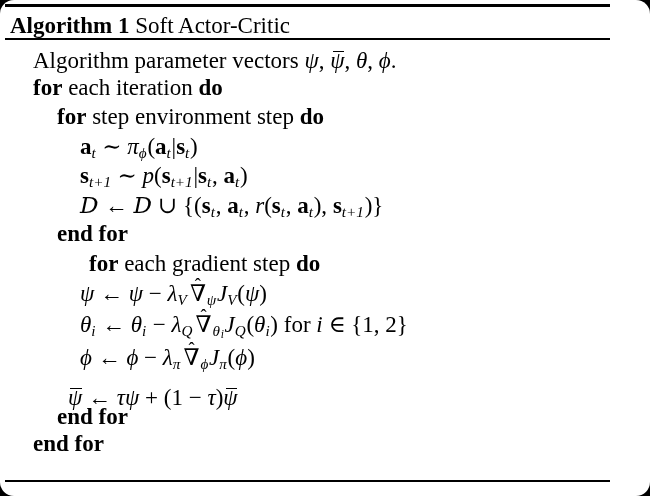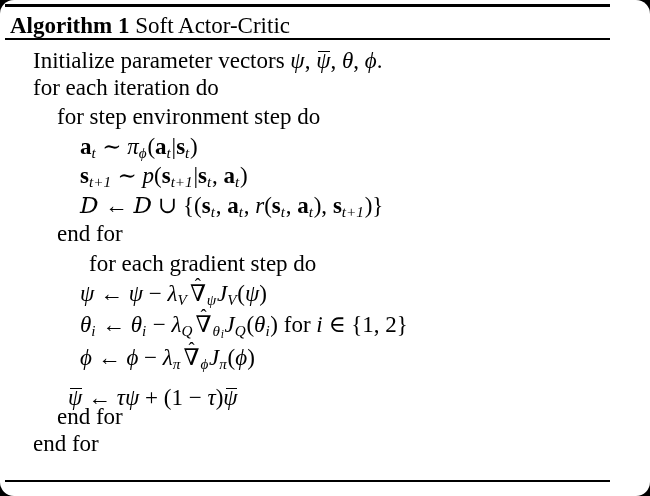--- a/index.html
+++ b/index.html
@@ -20,21 +20,21 @@
   .rule-bottom{top:480px;height:2px;}
   .algo-header{
     position:absolute;left:10px;top:12px;
     font-size:23px;line-height:27px;white-space:pre;
   }
   .algo-header .hdr-b{font-weight:bold;}
   .line{
     position:absolute;font-size:23px;line-height:28px;white-space:pre;
   }
   .tk-rm{font-style:normal;}
-  .tk-b{font-weight:normal;}
+  .tk-b{font-weight:bold;}
   .tk-it{font-style:italic;}
   .tk-bf{font-weight:bold;font-style:normal;}
   .tk-cal{font-style:italic;font-family:"DejaVu Serif",serif;letter-spacing:0.02em;}
   .tk-sub{font-style:italic;font-size:0.66em;vertical-align:-0.24em;margin-right:0.05em;}
   .tk-subsub{font-style:italic;font-size:0.5em;vertical-align:-0.55em;margin-right:0.05em;}
   .tk-bar{font-style:italic;position:relative;display:inline-block;line-height:1;}
   .tk-bar::after{
     content:"";position:absolute;left:0.10em;right:0.02em;top:0.10em;
     border-top:0.08em solid #000;
   }
@@ -49,21 +49,21 @@
 </style>
 </head>
 <body style="background: rgb(0, 0, 0);">
 
 <div id="stage">
   <div class="card" style="background: rgb(255, 255, 255); color: rgb(0, 0, 0);">
     <div class="rule rule-top"></div>
     <div class="algo-header"><span class="hdr-b">Algorithm 1</span><span> Soft Actor-Critic</span></div>
     <div class="rule rule-mid"></div>
     <div id="algo-body">
-        <div class="line" style="top: 47px; left: 33px;"><span class="tk-rm">Initialize parameter vectors </span><span class="tk-it">ψ</span><span class="tk-rm">, </span><span class="tk-bar">ψ</span><span class="tk-rm">, </span><span class="tk-it">θ</span><span class="tk-rm">, </span><span class="tk-it">ϕ</span><span class="tk-rm">.</span></div>
+        <div class="line" style="top: 47px; left: 33px;"><span class="tk-rm">Algorithm parameter vectors </span><span class="tk-it">ψ</span><span class="tk-rm">, </span><span class="tk-bar">ψ</span><span class="tk-rm">, </span><span class="tk-it">θ</span><span class="tk-rm">, </span><span class="tk-it">ϕ</span><span class="tk-rm">.</span></div>
         <div class="line" style="top: 74px; left: 33px;"><span class="tk-b">for</span><span class="tk-rm"> each iteration </span><span class="tk-b">do</span></div>
         <div class="line" style="top: 103px; left: 57px;"><span class="tk-b">for</span><span class="tk-rm"> step environment step </span><span class="tk-b">do</span></div>
         <div class="line" style="top: 133px; left: 80px;"><span class="tk-bf">a</span><span class="tk-sub">t</span><span class="tk-rm"> ∼ </span><span class="tk-it">π</span><span class="tk-sub">ϕ</span><span class="tk-rm">(</span><span class="tk-bf">a</span><span class="tk-sub">t</span><span class="tk-rm">|</span><span class="tk-bf">s</span><span class="tk-sub">t</span><span class="tk-rm">)</span></div>
         <div class="line" style="top: 162px; left: 80px;"><span class="tk-bf">s</span><span class="tk-sub">t+1</span><span class="tk-rm"> ∼ </span><span class="tk-it">p</span><span class="tk-rm">(</span><span class="tk-bf">s</span><span class="tk-sub">t+1</span><span class="tk-rm">|</span><span class="tk-bf">s</span><span class="tk-sub">t</span><span class="tk-rm">, </span><span class="tk-bf">a</span><span class="tk-sub">t</span><span class="tk-rm">)</span></div>
         <div class="line" style="top: 191px; left: 80px;"><span class="tk-cal">D</span><span class="tk-rm"> ← </span><span class="tk-cal">D</span><span class="tk-rm"> ∪ {(</span><span class="tk-bf">s</span><span class="tk-sub">t</span><span class="tk-rm">, </span><span class="tk-bf">a</span><span class="tk-sub">t</span><span class="tk-rm">, </span><span class="tk-it">r</span><span class="tk-rm">(</span><span class="tk-bf">s</span><span class="tk-sub">t</span><span class="tk-rm">, </span><span class="tk-bf">a</span><span class="tk-sub">t</span><span class="tk-rm">), </span><span class="tk-bf">s</span><span class="tk-sub">t+1</span><span class="tk-rm">)}</span></div>
         <div class="line" style="top: 220px; left: 57px;"><span class="tk-b">end for</span></div>
         <div class="line" style="top: 250px; left: 57px; margin-left: 32px;"><span class="tk-b">for</span><span class="tk-rm"> each gradient step </span><span class="tk-b">do</span></div>
         <div class="line" style="top: 280px; left: 80px;"><span class="tk-it">ψ</span><span class="tk-rm"> ← </span><span class="tk-it">ψ</span><span class="tk-rm"> − </span><span class="tk-it">λ</span><span class="tk-sub">V</span><span class="tk-nh">∇<span class="hat">ˆ</span></span><span class="tk-sub">ψ</span><span class="tk-it">J</span><span class="tk-sub">V</span><span class="tk-rm">(</span><span class="tk-it">ψ</span><span class="tk-rm">)</span></div>
         <div class="line" style="top: 311px; left: 80px;"><span class="tk-it">θ</span><span class="tk-sub">i</span><span class="tk-rm"> ← </span><span class="tk-it">θ</span><span class="tk-sub">i</span><span class="tk-rm"> − </span><span class="tk-it">λ</span><span class="tk-sub">Q</span><span class="tk-nh">∇<span class="hat">ˆ</span></span><span class="tk-sub">θ</span><span class="tk-subsub">i</span><span class="tk-it">J</span><span class="tk-sub">Q</span><span class="tk-rm">(</span><span class="tk-it">θ</span><span class="tk-sub">i</span><span class="tk-rm">) for </span><span class="tk-it">i</span><span class="tk-rm"> ∈ {1, 2}</span></div>
         <div class="line" style="top: 344px; left: 80px;"><span class="tk-it">ϕ</span><span class="tk-rm"> ← </span><span class="tk-it">ϕ</span><span class="tk-rm"> − </span><span class="tk-it">λ</span><span class="tk-sub">π</span><span class="tk-nh">∇<span class="hat">ˆ</span></span><span class="tk-sub">ϕ</span><span class="tk-it">J</span><span class="tk-sub">π</span><span class="tk-rm">(</span><span class="tk-it">ϕ</span><span class="tk-rm">)</span></div>

